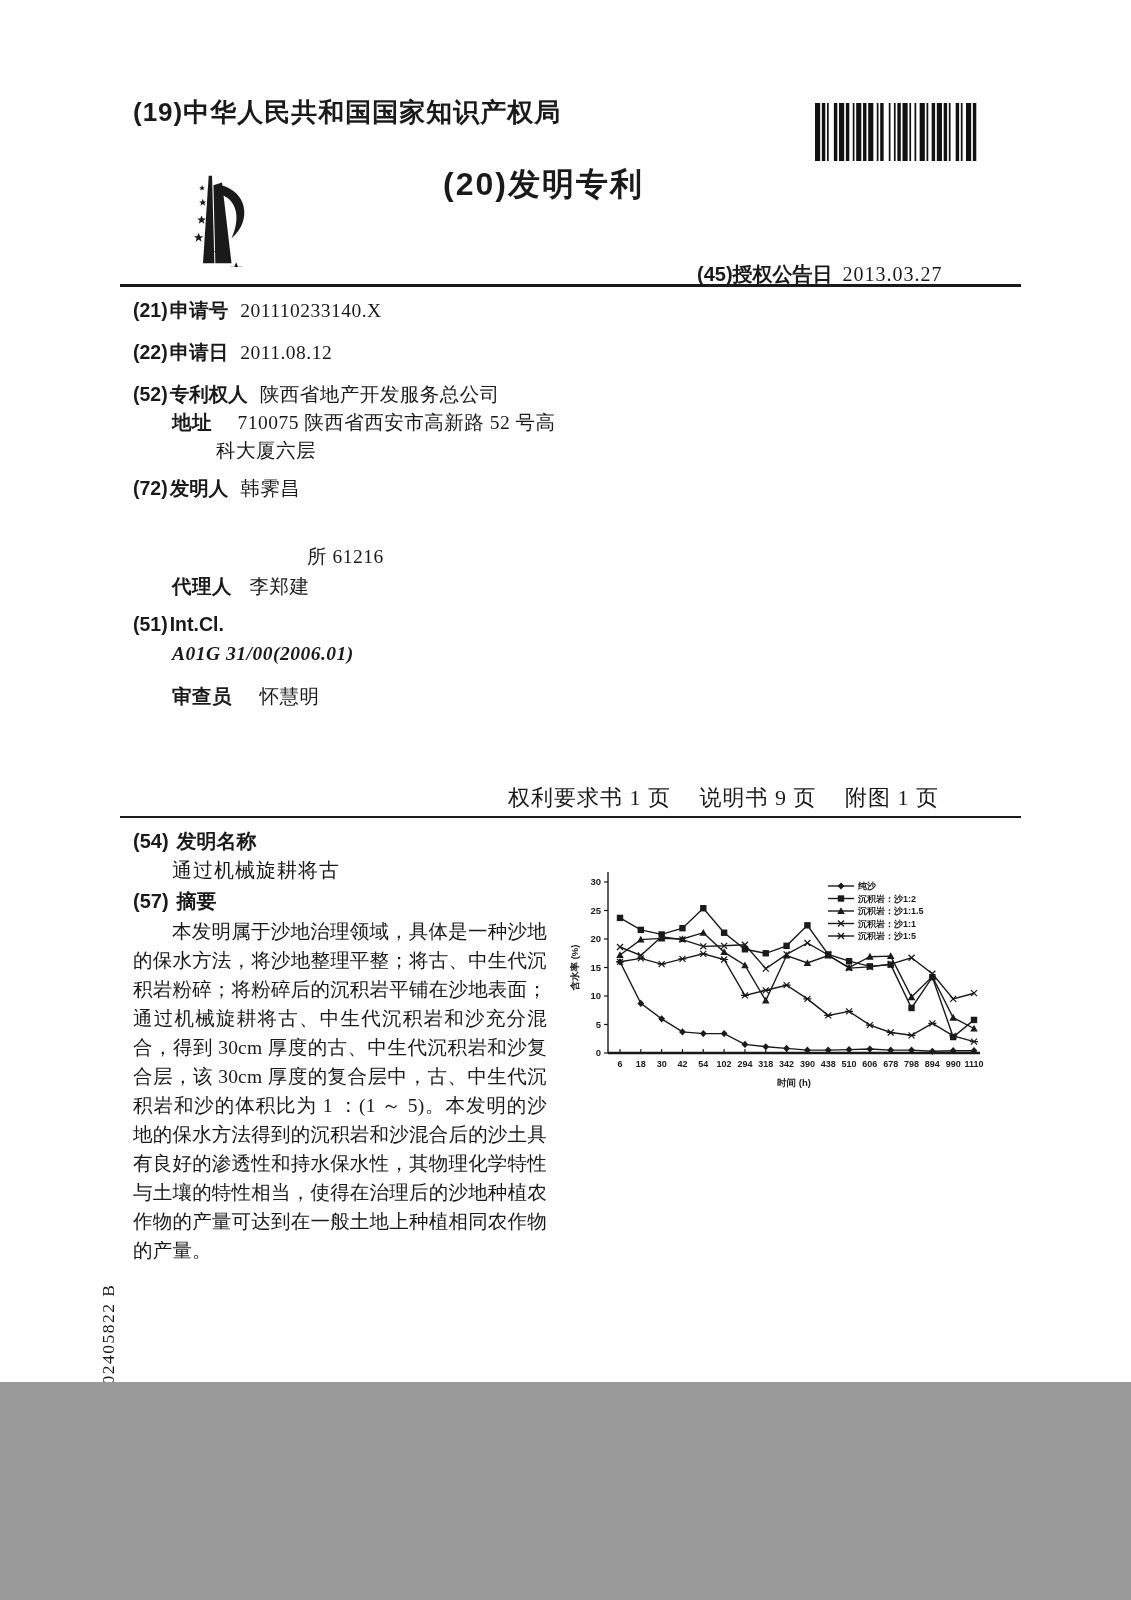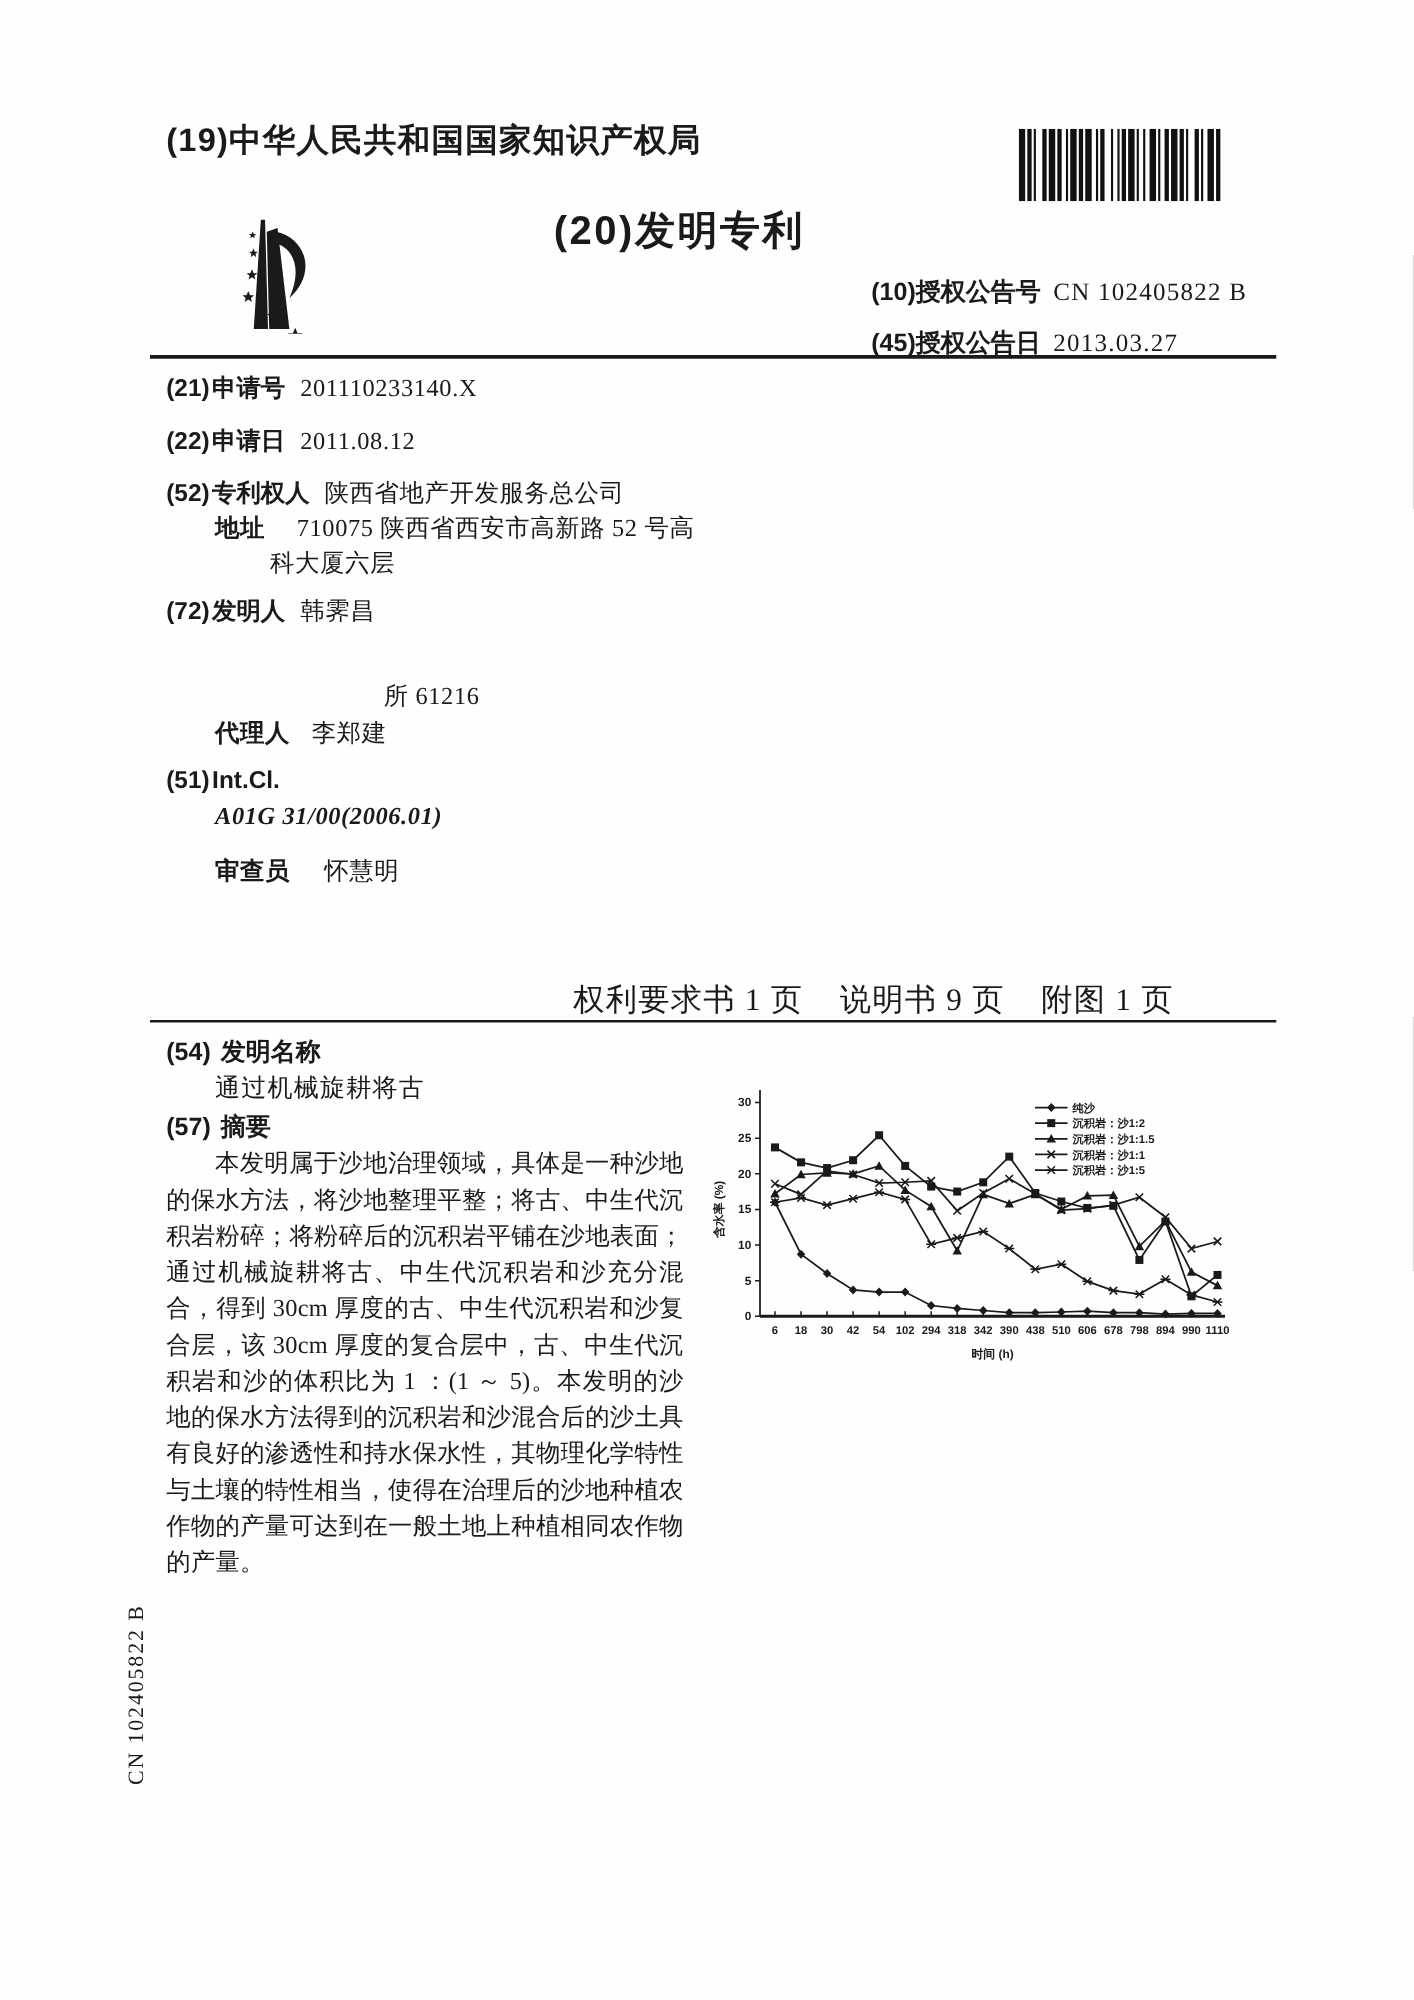--- a/index.html
+++ b/index.html
@@ -1,18 +1,18 @@
 <!DOCTYPE html>
 <html><head>
 <meta charset="utf-8">
 <style>
   html,body{margin:0;padding:0;background:#9a9a9a;}
   .page{
     position:relative;
-    width:1131px;height:1600px;
+    width:1131px;height:1382px;
     margin:0 auto;
     background:#fefefe;
     font-family:"Liberation Serif", serif;
     color:#1a1a1a;
     overflow:hidden;
   }
   .gothic{font-family:"Liberation Sans", sans-serif;font-weight:700;}
 
   .office-line{position:absolute;left:133px;top:95px;font-size:26px;letter-spacing:1px;}
   .logo{position:absolute;left:165px;top:172px;width:95px;height:95px;}
@@ -24,21 +24,21 @@
   .rule1{position:absolute;left:120px;top:284px;width:901px;height:3px;background:#1a1a1a;}
   .rule2{position:absolute;left:120px;top:816px;width:901px;height:2px;background:#1a1a1a;}
 
   .bib-row{position:absolute;left:133px;font-size:19.5px;white-space:nowrap;}
   .bib-row .tag{font-family:"Liberation Sans", sans-serif;font-weight:700;}
   .bib-row .lab{font-family:"Liberation Sans", sans-serif;font-weight:700;margin-left:2px;}
   .bib-row .val{font-family:"Liberation Serif", serif;margin-left:12px;letter-spacing:0.5px;}
   .cont{position:absolute;font-size:19.5px;white-space:nowrap;letter-spacing:0.5px;}
   .intcl-val{font-style:italic;font-weight:700;}
 
-  .pages-line{position:absolute;right:192px;top:783px;font-size:25px;letter-spacing:1px;margin-left:16px;}
+  .pages-line{position:absolute;right:192px;top:783px;font-size:22px;letter-spacing:1px;margin-left:16px;}
   .pages-line span{margin-left:22px;}
 
   .sec-head{position:absolute;left:133px;font-size:20px;}
   .sec-head .tag{font-family:"Liberation Sans", sans-serif;font-weight:700;}
   .sec-head .lab{font-family:"Liberation Sans", sans-serif;font-weight:700;margin-left:8px;}
   .invention-title{position:absolute;left:172px;top:857px;font-size:20px;letter-spacing:1px;}
   .abstract{
     position:absolute;left:133px;top:917px;width:414px;
     font-size:19.5px;line-height:29px;text-align:justify;
     text-indent:39px;letter-spacing:0.2px;
@@ -97,23 +97,20 @@
       <rect x="116.67" y="0" width="3.43" height="58" fill="#111"></rect>
       <rect x="121.82" y="0" width="5.15" height="58" fill="#111"></rect>
       <rect x="128.68" y="0" width="3.43" height="58" fill="#111"></rect>
       <rect x="133.83" y="0" width="1.72" height="58" fill="#111"></rect>
       <rect x="140.69" y="0" width="3.43" height="58" fill="#111"></rect>
       <rect x="145.84" y="0" width="1.72" height="58" fill="#111"></rect>
       <rect x="150.99" y="0" width="5.15" height="58" fill="#111"></rect>
       <rect x="157.85" y="0" width="3.43" height="58" fill="#111"></rect>
     </svg>
 
-  <div class="pubrow" style="left:697px;top:220px;">
-    <span class="lbl">(10)授权公告号</span><span class="val">CN 102405822 B</span>
-  </div>
   <div class="pubrow" style="left:697px;top:261px;">
     <span class="lbl">(45)授权公告日</span><span class="val">2013.03.27</span>
   </div>
 
   <div class="rule1"></div>
 
   <div class="bib-row" style="top:297px;">
     <span class="tag">(21)</span><span class="lab">申请号</span><span class="val">201110233140.X</span>
   </div>
   <div class="bib-row" style="top:339px;">

